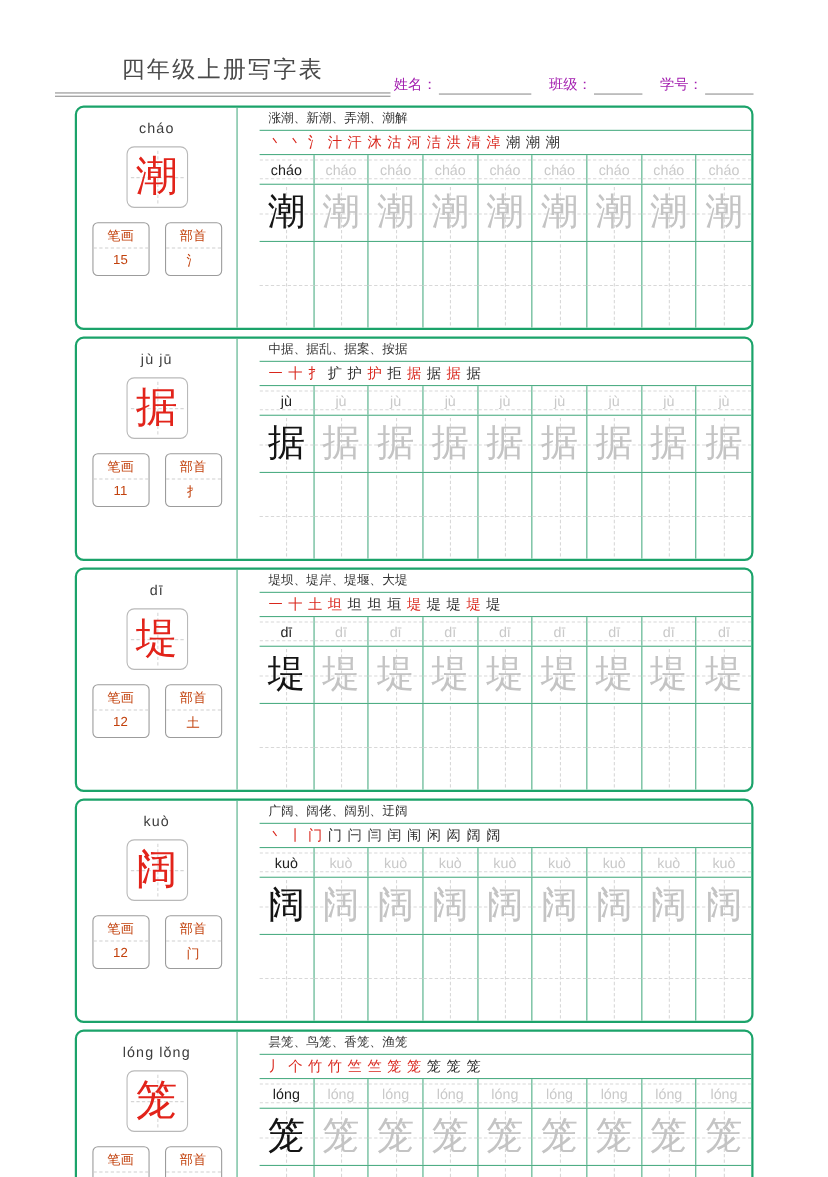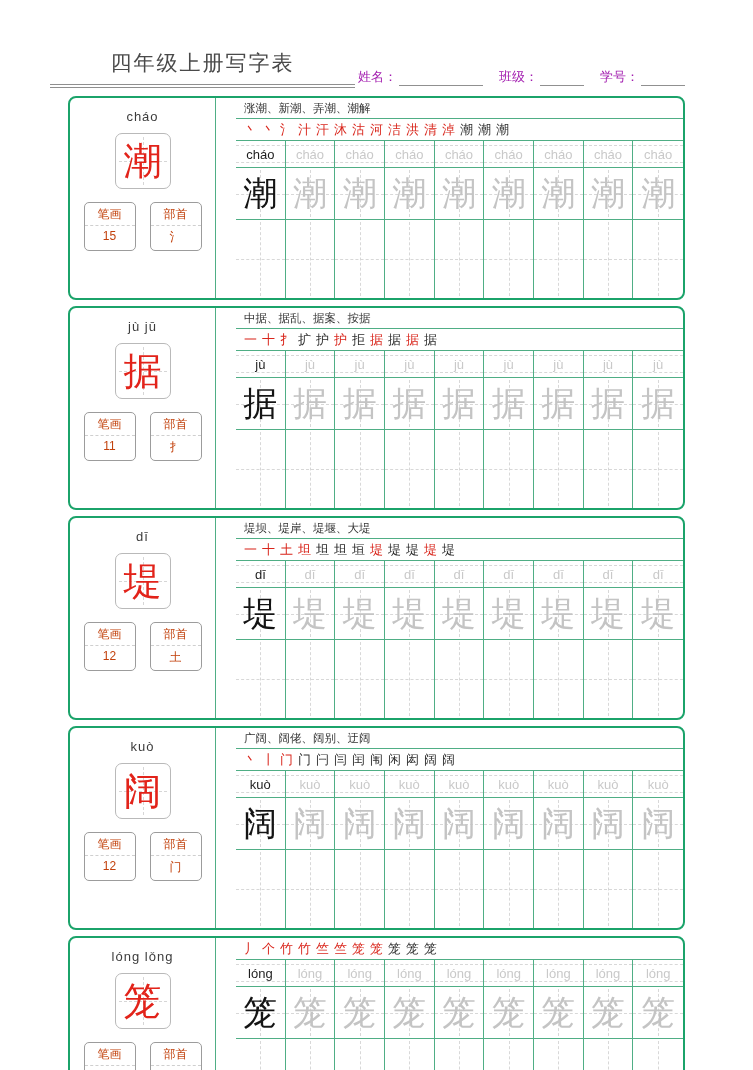--- a/index.html
+++ b/index.html
@@ -783,20 +783,21 @@
           <div class="meta-label">笔画</div>
           <div class="meta-value">11</div>
         </div>
         <div class="meta-box">
           <div class="meta-label">部首</div>
           <div class="meta-value cjk">竹</div>
         </div>
       </div>
     </div>
     <div class="right">
+      <div class="words-row">昙笼、鸟笼、香笼、渔笼</div>
       <div class="stroke-row cjk">
           <span class="step red">丿</span>
           <span class="step red">个</span>
           <span class="step red">竹</span>
           <span class="step red">竹</span>
           <span class="step red">竺</span>
           <span class="step red">竺</span>
           <span class="step red">笼</span>
           <span class="step red">笼</span>
           <span class="step blk">笼</span>

